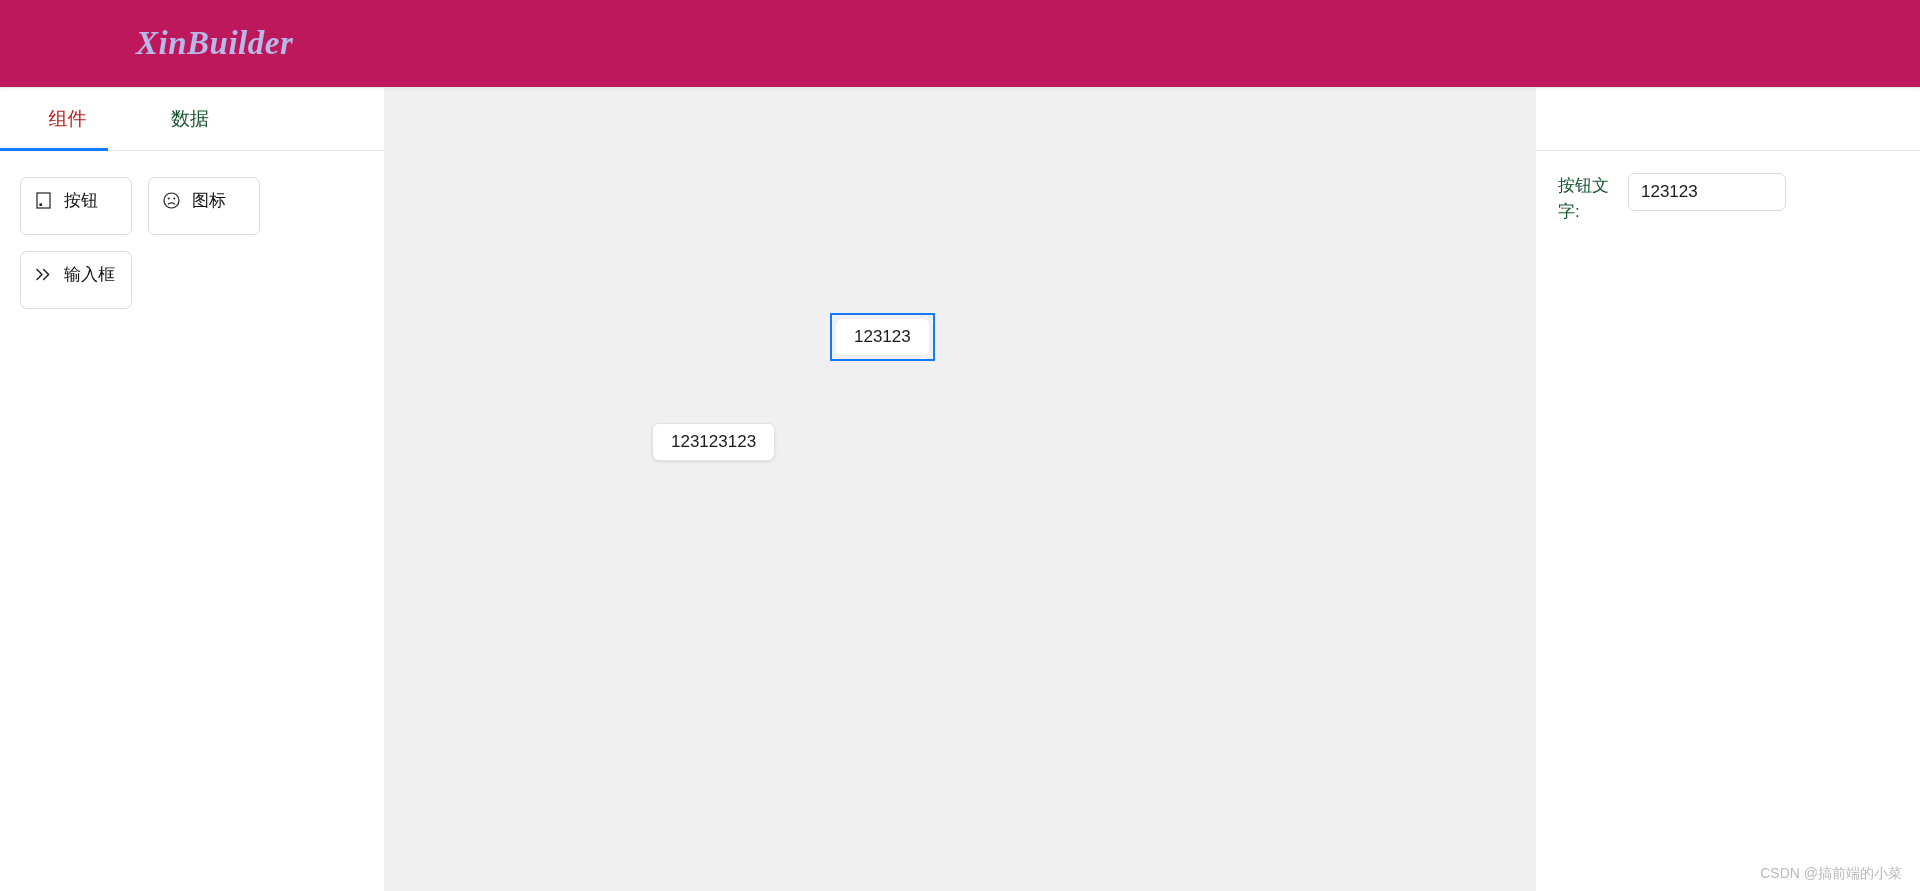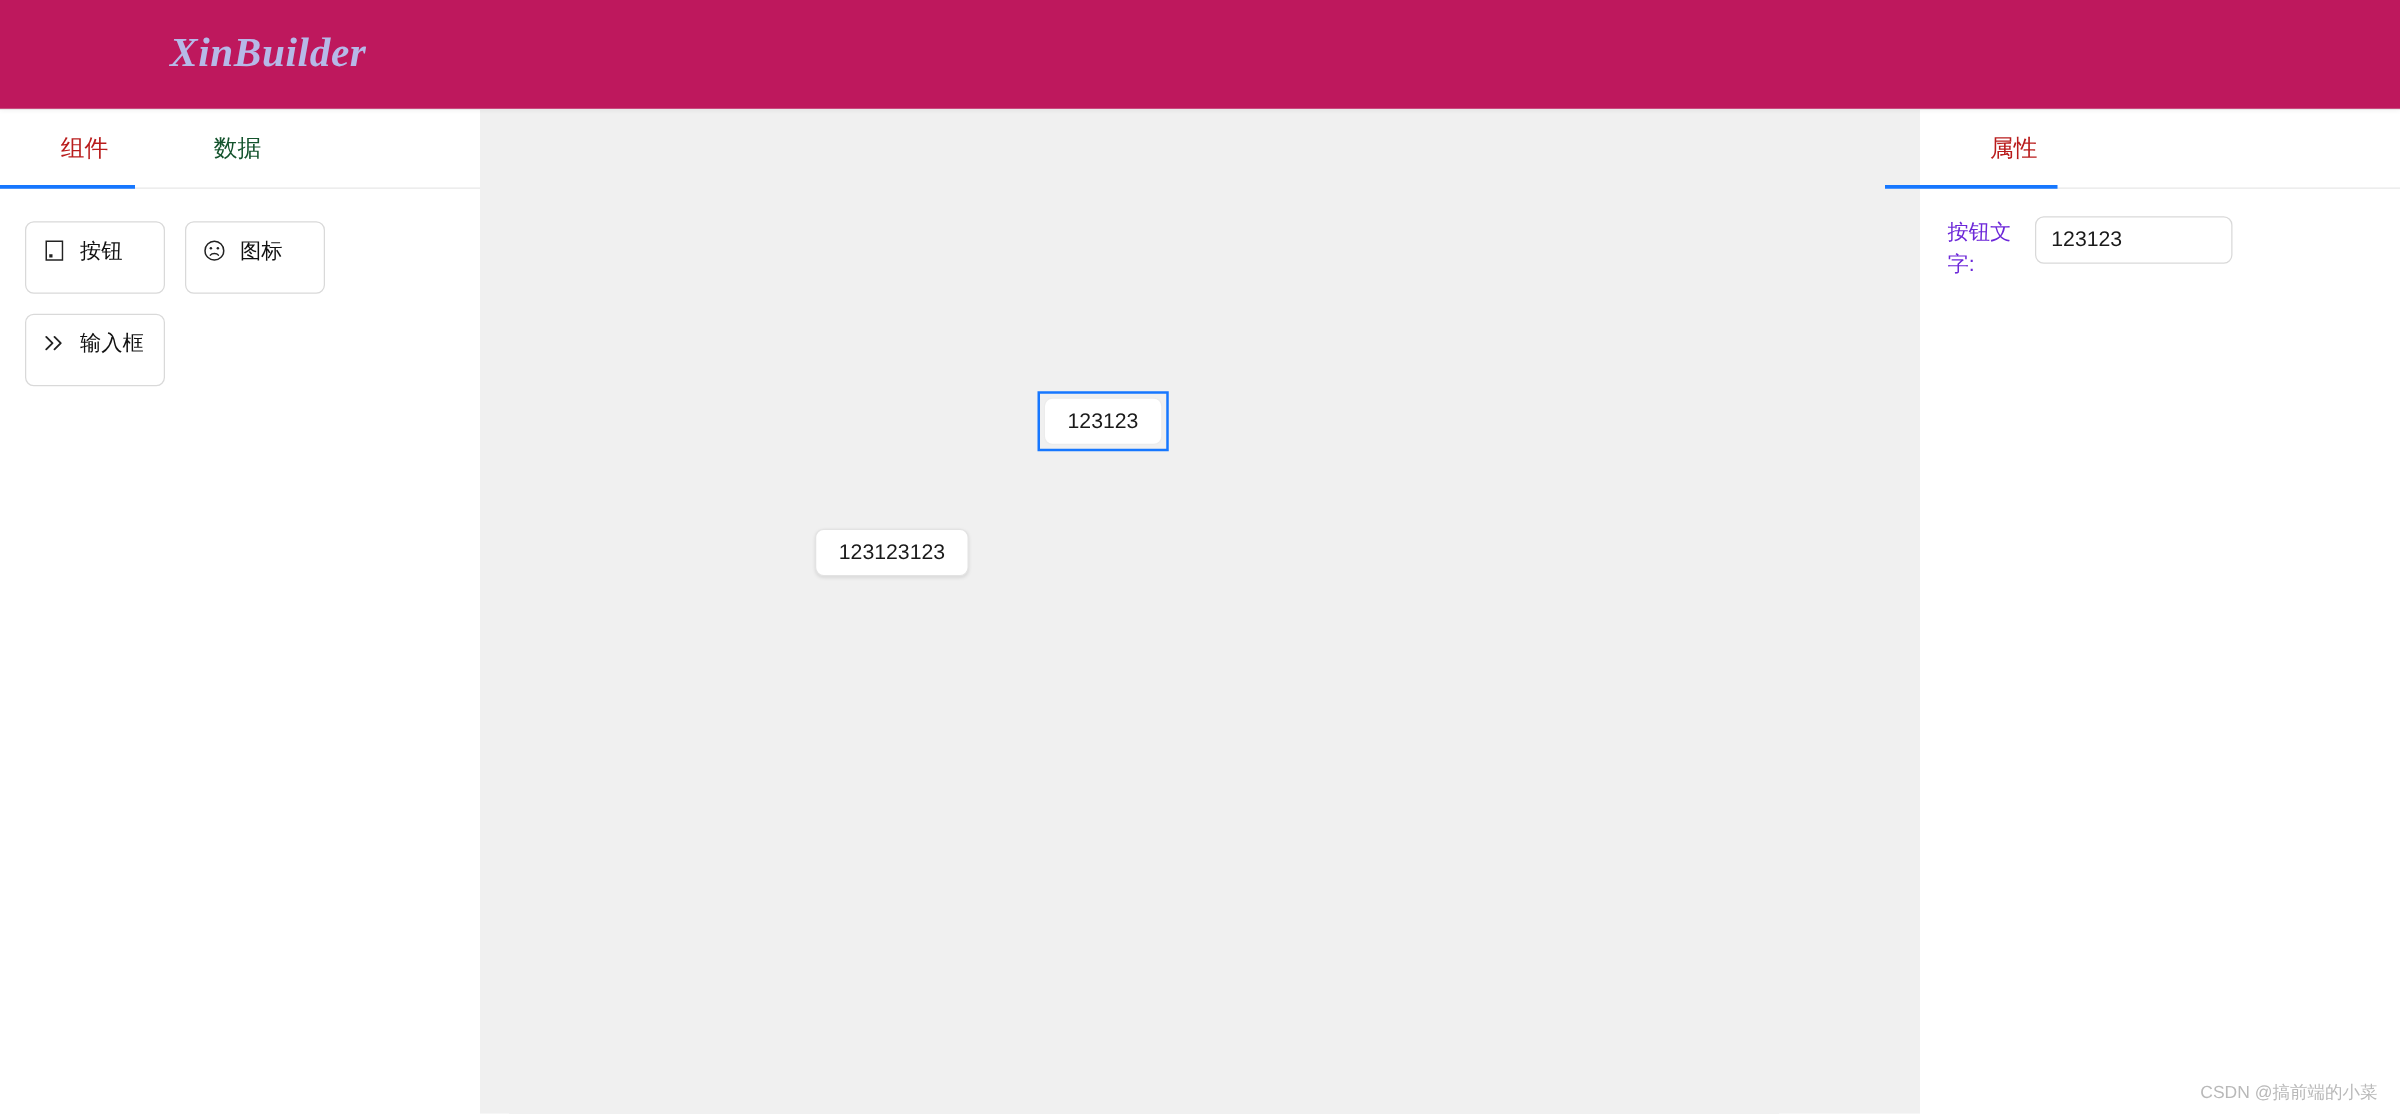--- a/index.html
+++ b/index.html
@@ -190,21 +190,21 @@
     min-height: 0;
   }
   .prop-row {
     display: flex;
     align-items: flex-start;
     padding: 0 20px 0 22px;
     gap: 16px;
   }
   .prop-label {
     font-size: 17px;
-    color: #6d28d9;
+    color: #14532d;
     line-height: 26px;
     width: 54px;
     flex: 0 0 54px;
     word-break: break-all;
   }
   .prop-input {
     flex: 1 1 auto;
     height: 38px;
     border: 1px solid #d9d9d9;
     border-radius: 7px;
@@ -304,23 +304,20 @@
 
       <div class="canvas-item" style="left:268px; top:335px;">
         <div class="cv-btn">123123123</div>
       </div>
 
     </div>
 
     <div class="right-panel">
 
       <div class="tabs">
-        <div class="tab t1 active">
-          <span>属性</span>
-        </div>
       </div>
 
       <div class="prop-list">
         <div class="prop-row">
           <div class="prop-label">按钮文字:</div>
           <input class="prop-input" type="text" value="123123" style="">
         </div>
       </div>
 
     </div>

